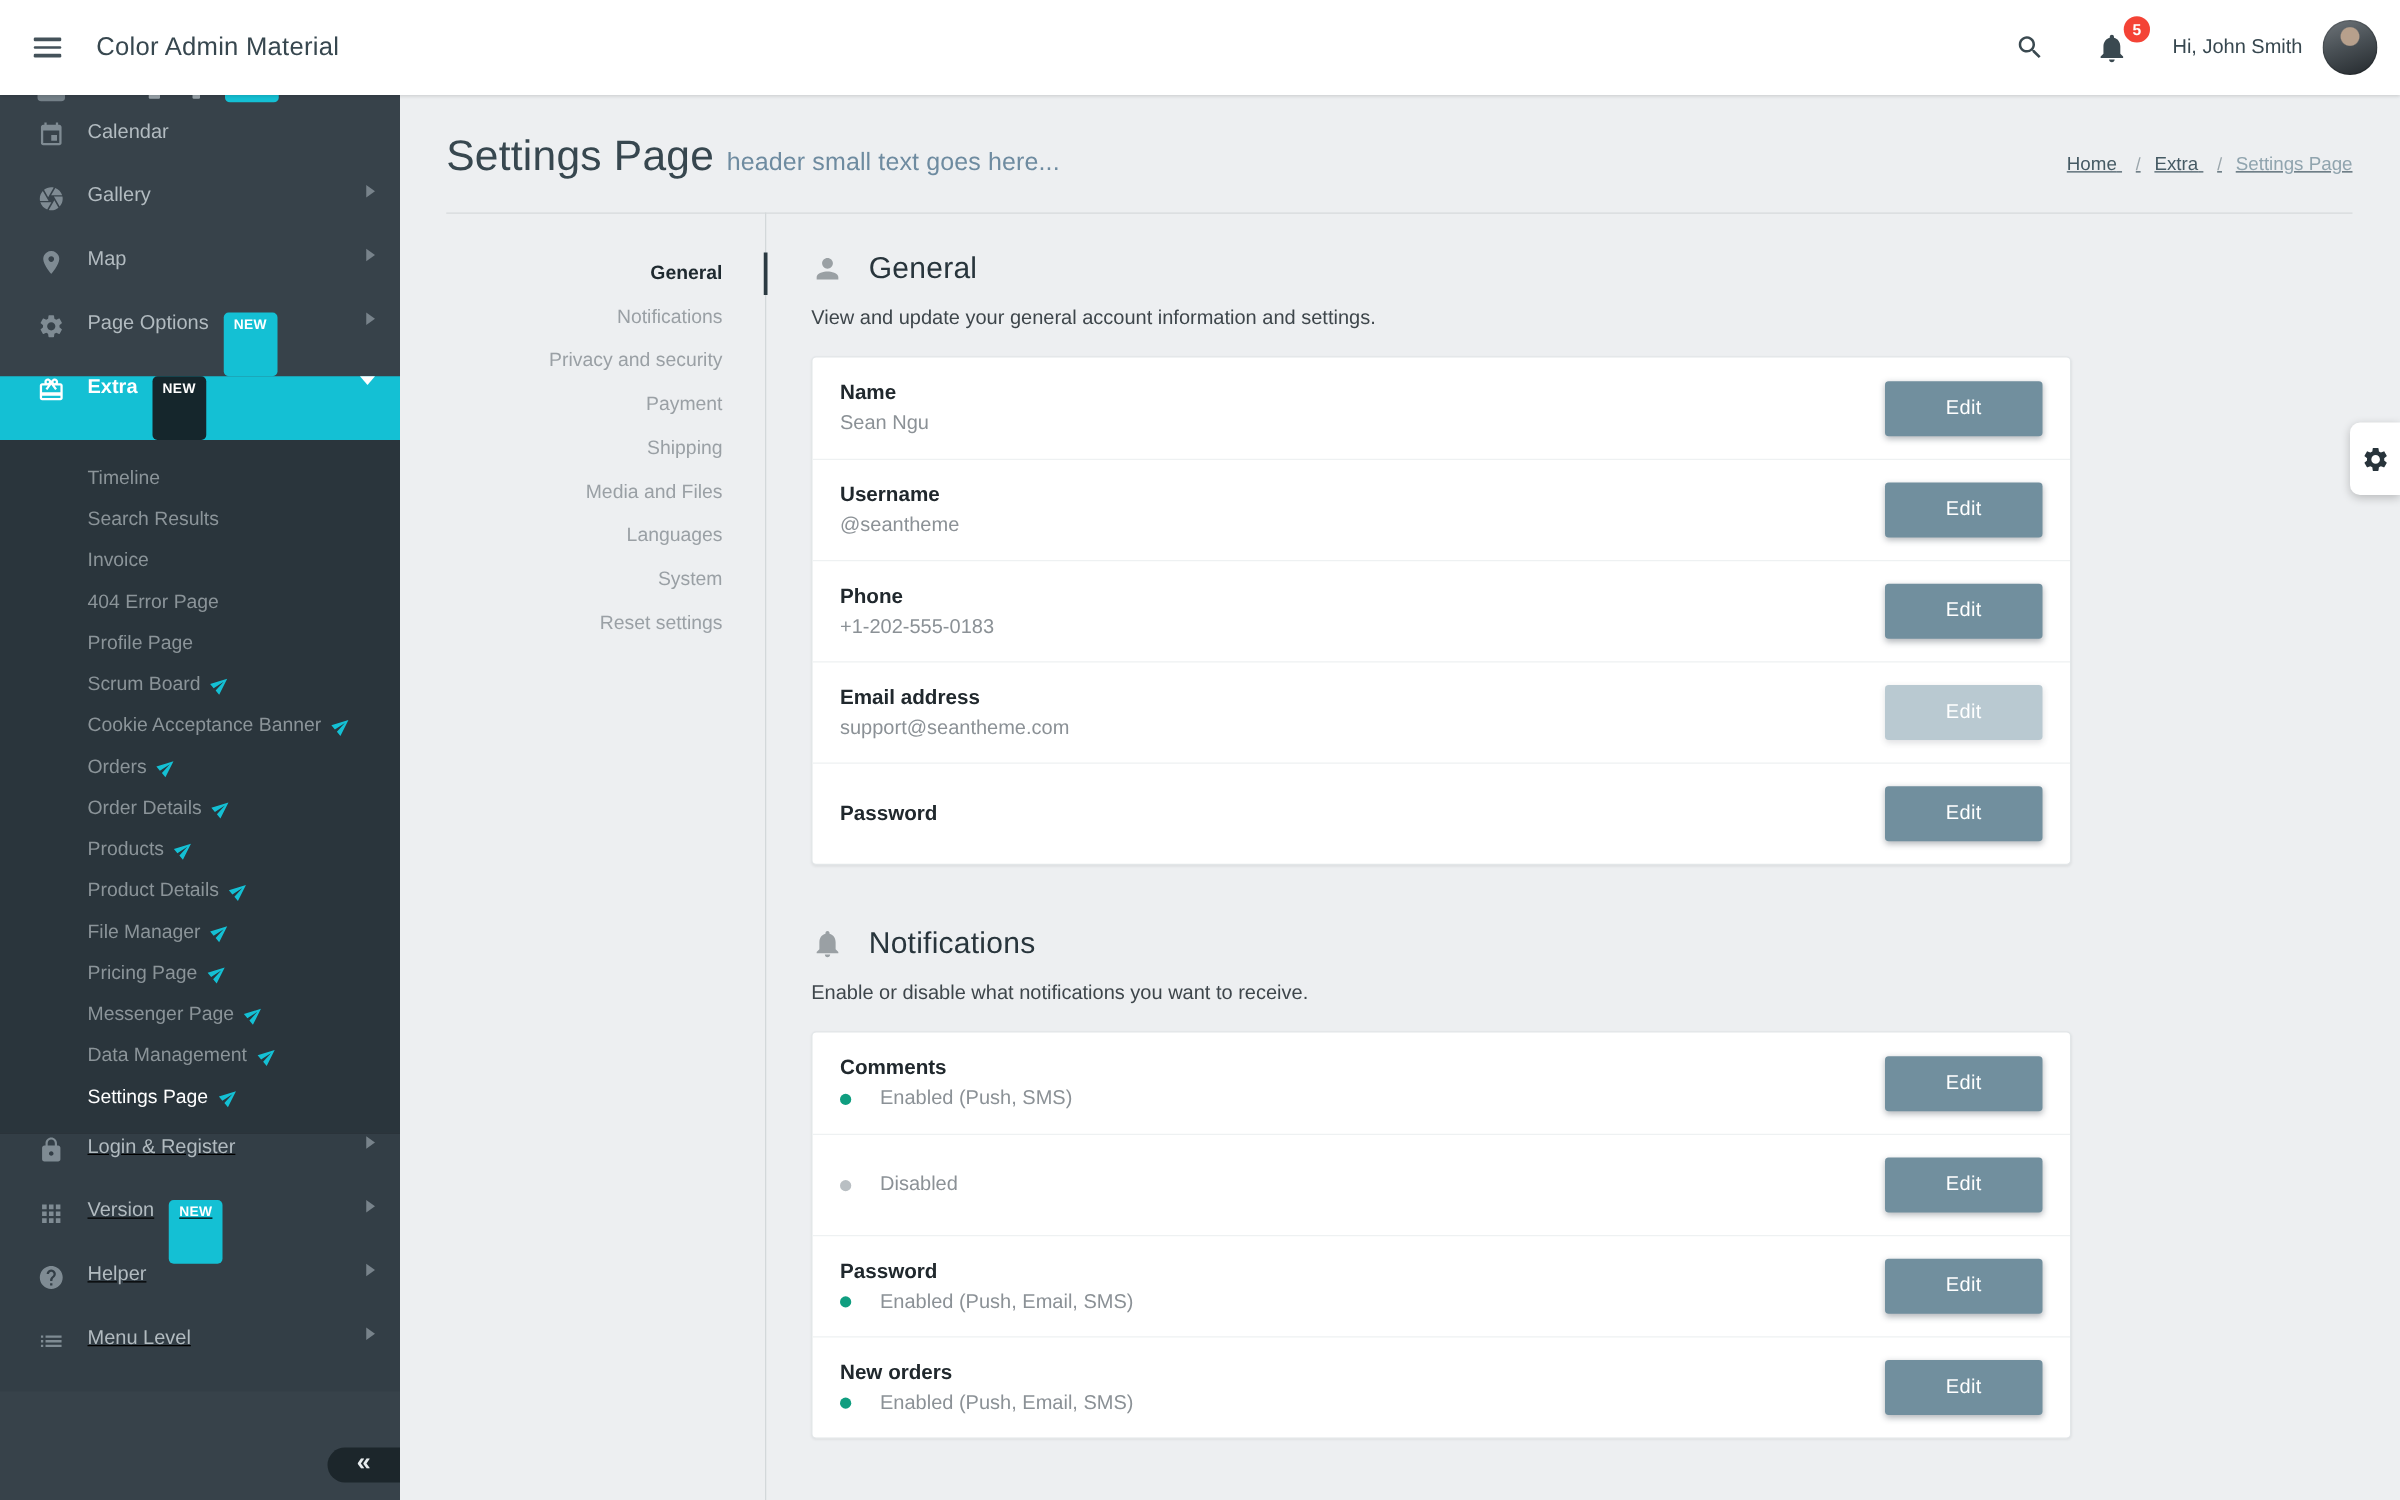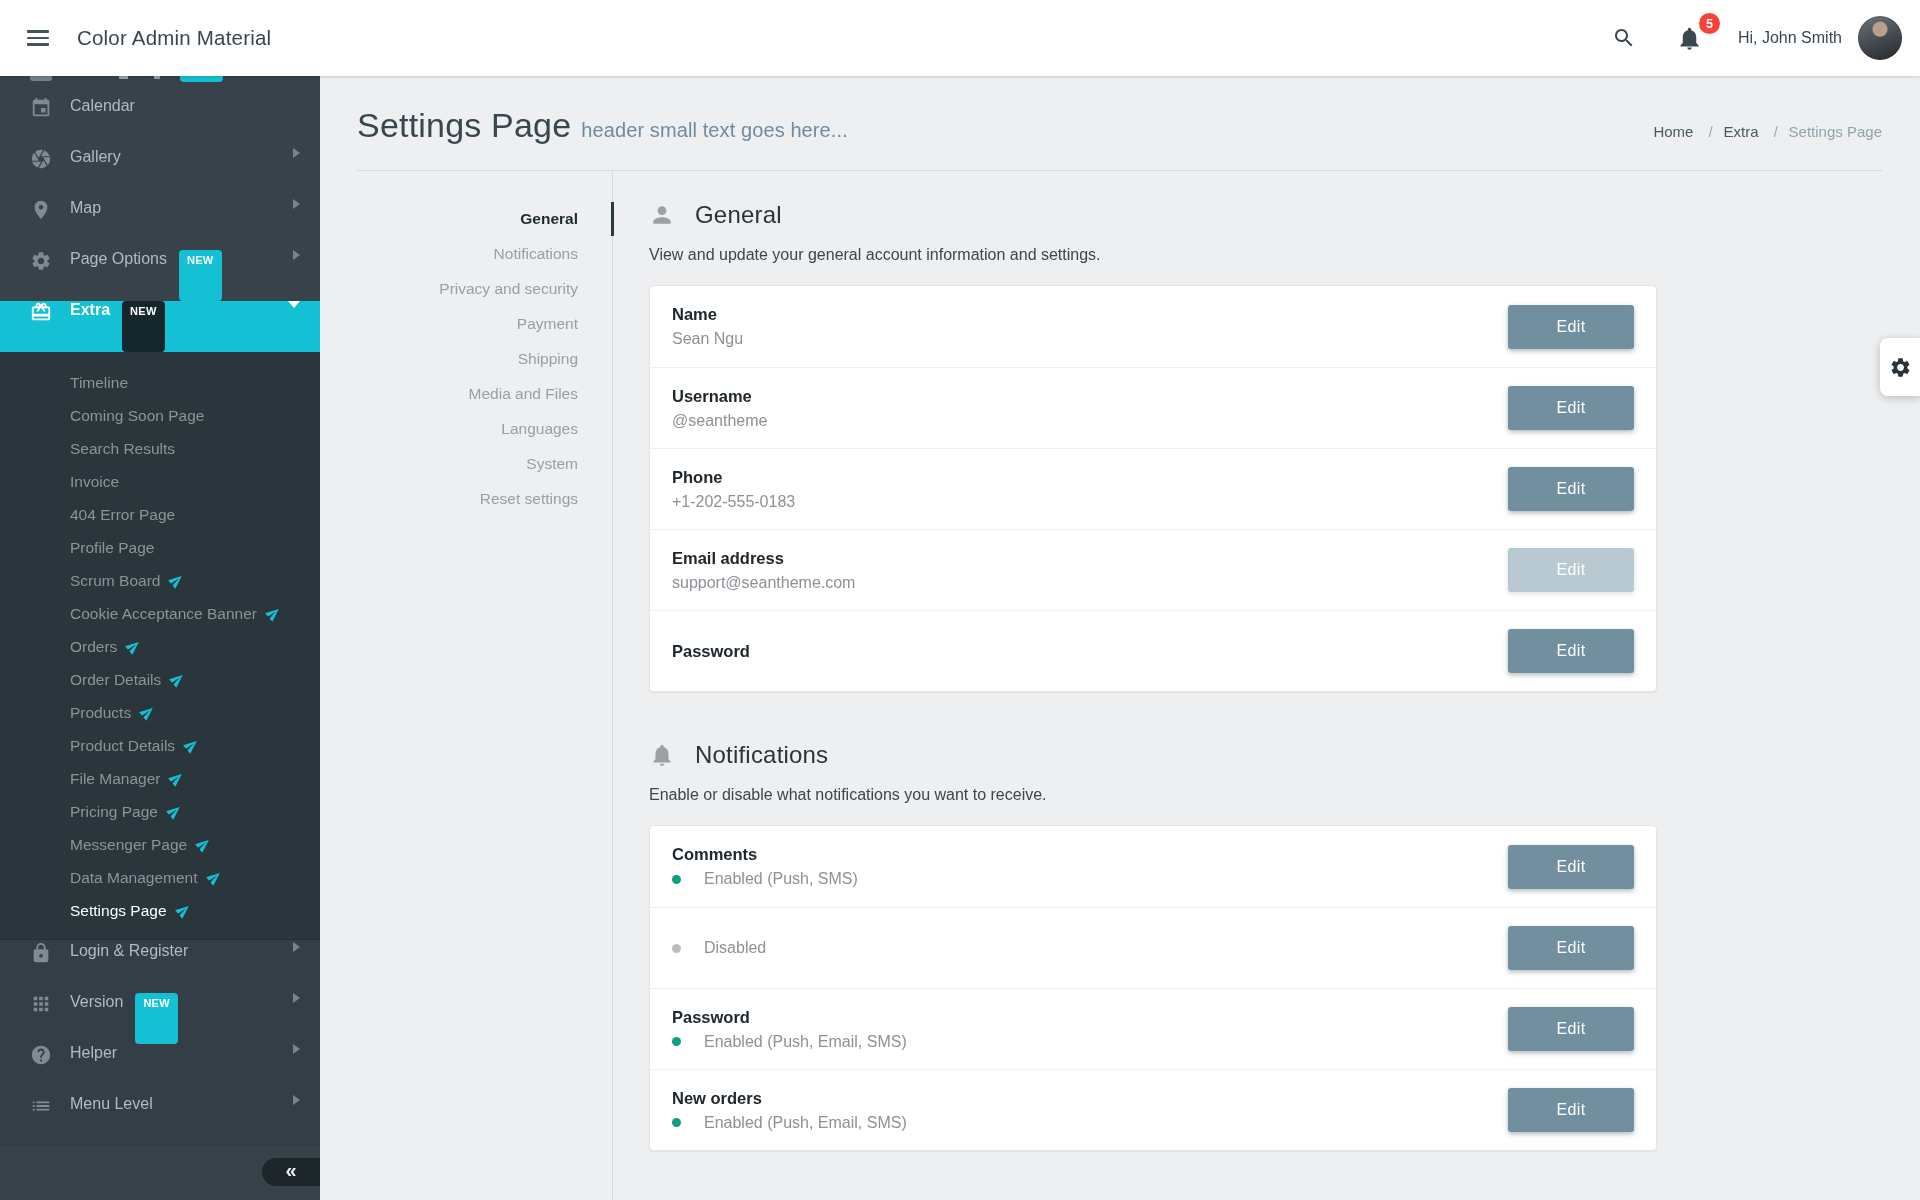--- a/index.html
+++ b/index.html
@@ -44,32 +44,32 @@
     padding:4px 8px;border-radius:4px;letter-spacing:.3px;}
   .mi-badge.dark{background:#15262c;}
   .caret-right{margin-left:auto;width:0;height:0;border-top:5px solid transparent;border-bottom:5px solid transparent;border-left:7px solid #78838b;}
   .caret-down{margin-left:auto;width:0;height:0;border-left:6px solid transparent;border-right:6px solid transparent;border-top:7px solid #fff;}
   .menu-item.active{background:var(--accent,#14c0d4);color:#fff;font-weight:bold;}
   .menu-item.active .mi-icon{fill:#fff;}
   .submenu{list-style:none;margin:0;padding:14px 0 12px;background:#2a353c;flex:none;}
   .sub-item{height:33px;display:flex;align-items:center;padding-left:70px;color:#8b9499;font-size:15.5px;cursor:pointer;}
   .sub-item.active{color:#fff;}
   .send-ico{width:15px;height:15px;fill:var(--accent,#14c0d4);margin-left:9px;transform:rotate(-40deg);}
-  .menu.bottom{border-top:1px solid rgba(0,0,0,.22);background:#333e46;padding-top:2px;}
+  .menu.bottom{border-top:1px solid rgba(0,0,0,.22);background:#333e46;padding-top:2px;text-decoration:underline;}
   .side-spacer{flex:1;}
   .collapse-btn{flex:none;align-self:flex-end;width:58px;height:28px;margin-bottom:14px;border:none;cursor:pointer;
     background:#1c262b;border-radius:14px 0 0 14px;color:#e8edef;display:flex;align-items:center;justify-content:center;padding:0;}
   .dbl-chev::before{content:"\00AB";font-size:20px;font-weight:bold;line-height:1;position:relative;top:-2px;}
 
   
   .main{position:absolute;left:320px;top:76px;right:0;bottom:0;background:#edeff1;overflow:hidden;}
   .page-head{display:flex;align-items:baseline;justify-content:space-between;padding:30px 38px 0 37px;}
   .title-line{margin:0;font-weight:300;font-size:34px;color:#37474f;letter-spacing:.2px;}
   .title-line .subtitle{font-size:20px;font-weight:400;color:#6e8ba0;margin-left:10px;letter-spacing:.1px;}
-  .breadcrumb{font-size:15px;color:#455a64;}
+  .breadcrumb{font-size:15px;color:#455a64;text-decoration:underline;}
   .crumb{cursor:pointer;}
   .crumb + .crumb::before{content:"/";color:#9aa5ab;padding:0 11px;font-size:14px;}
   .crumb.active{color:#90a4ae;cursor:default;}
   .page-divider{position:absolute;left:37px;right:38px;top:94px;border-top:1px solid #d6dadc;}
 
   .settings-layout{position:absolute;left:0;right:0;top:94px;bottom:0;display:flex;}
   .settings-nav{width:292px;flex:none;padding:31px 34px 0 0;margin:0;list-style:none;text-align:right;}
   .nav-item{height:35px;line-height:35px;font-size:15.5px;color:#9aa0a5;cursor:pointer;white-space:nowrap;}
   .nav-item.active{color:#1f2a30;font-weight:bold;}
   .active-bar{position:absolute;left:291px;top:32px;width:3px;height:34px;background:#2b3a42;z-index:2;}
@@ -229,24 +229,20 @@
         </li>
       </ul>
 
     <ul class="submenu">
 
         <li class="sub-item">
           <span>Timeline</span>
 
         </li>
 
-        <li class="sub-item">
-          <span>Coming Soon Page</span>
-
-        </li>
 
         <li class="sub-item">
           <span>Search Results</span>
 
         </li>
 
         <li class="sub-item">
           <span>Invoice</span>
 
         </li>

